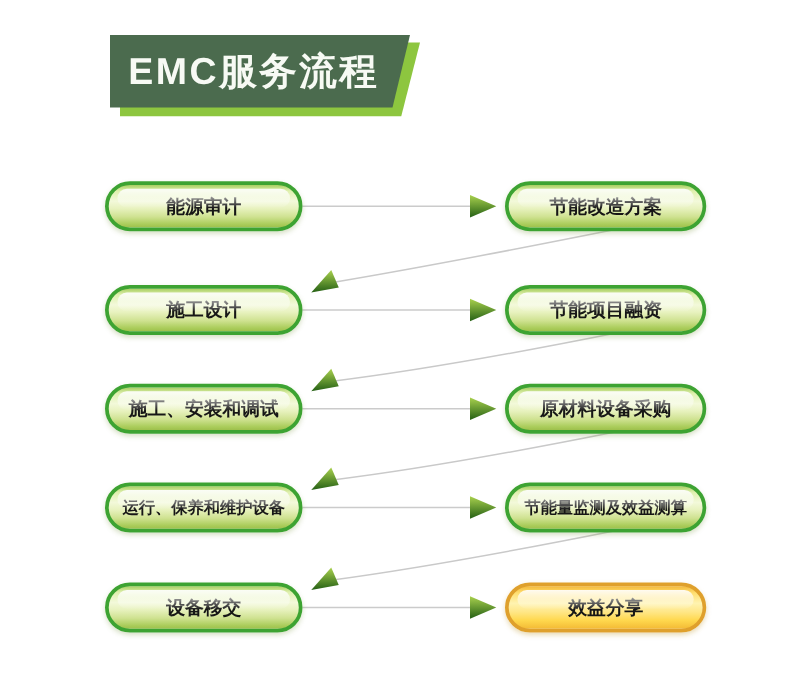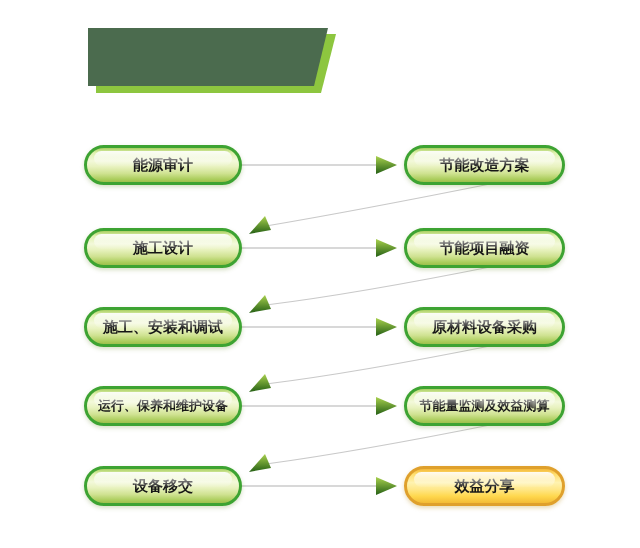--- a/index.html
+++ b/index.html
@@ -88,20 +88,21 @@
     </g>
 
     <g fill="url(#gArrow)">
       <polygon points="249,234 265,216 271,230"></polygon>
       <polygon points="249,313 265,295 271,309"></polygon>
       <polygon points="249,392 265,374 271,388"></polygon>
       <polygon points="249,472 265,454 271,468"></polygon>
     </g>
   </svg>
 
+  <div class="banner-title">EMC服务流程</div>
 
   <div class="pill green left-col r1">
       <span>能源审计</span>
     </div>
   <div class="pill green left-col r2">
       <span>施工设计</span>
     </div>
   <div class="pill green left-col r3">
       <span>施工、安装和调试</span>
     </div>

